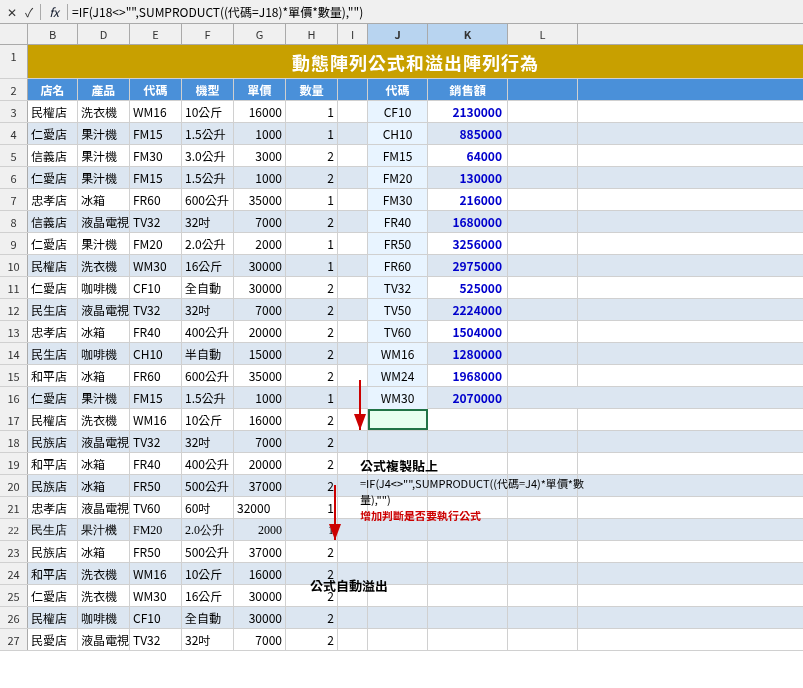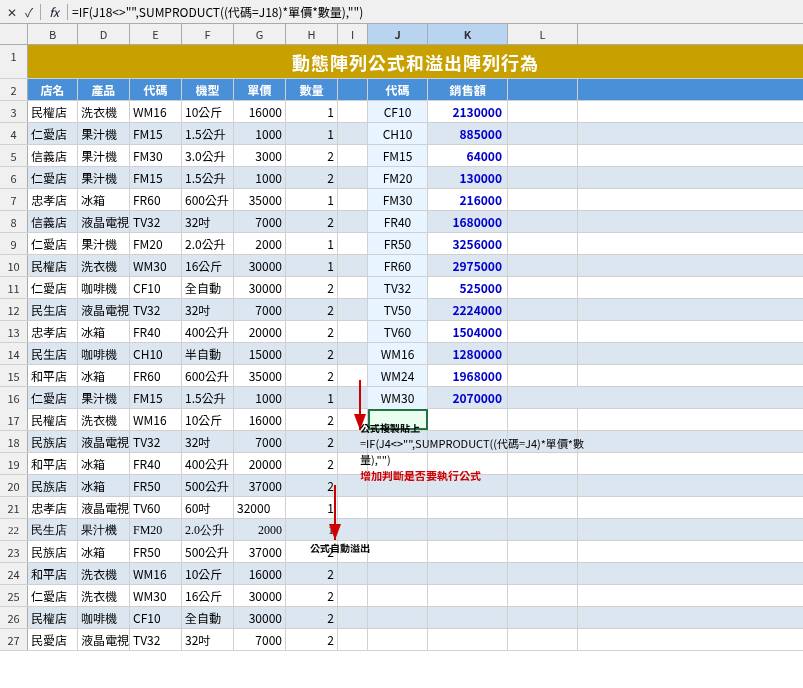--- a/index.html
+++ b/index.html
@@ -166,23 +166,24 @@
       height: 688px;
       overflow: hidden;
     }
 
     
     .annotation-block {
       position: absolute;
       font-size: 12px;
     }
     .ann-title {
-      font-size: 10px;
+      font-size: 13px;
       font-weight: bold;
       color: #000;
+      margin-top: 36px;
     }
     .ann-formula {
       color: #000;
       font-size: 11px;
     }
     .ann-desc {
       color: #cc0000;
       font-size: 11px;
       font-weight: bold;
     }

